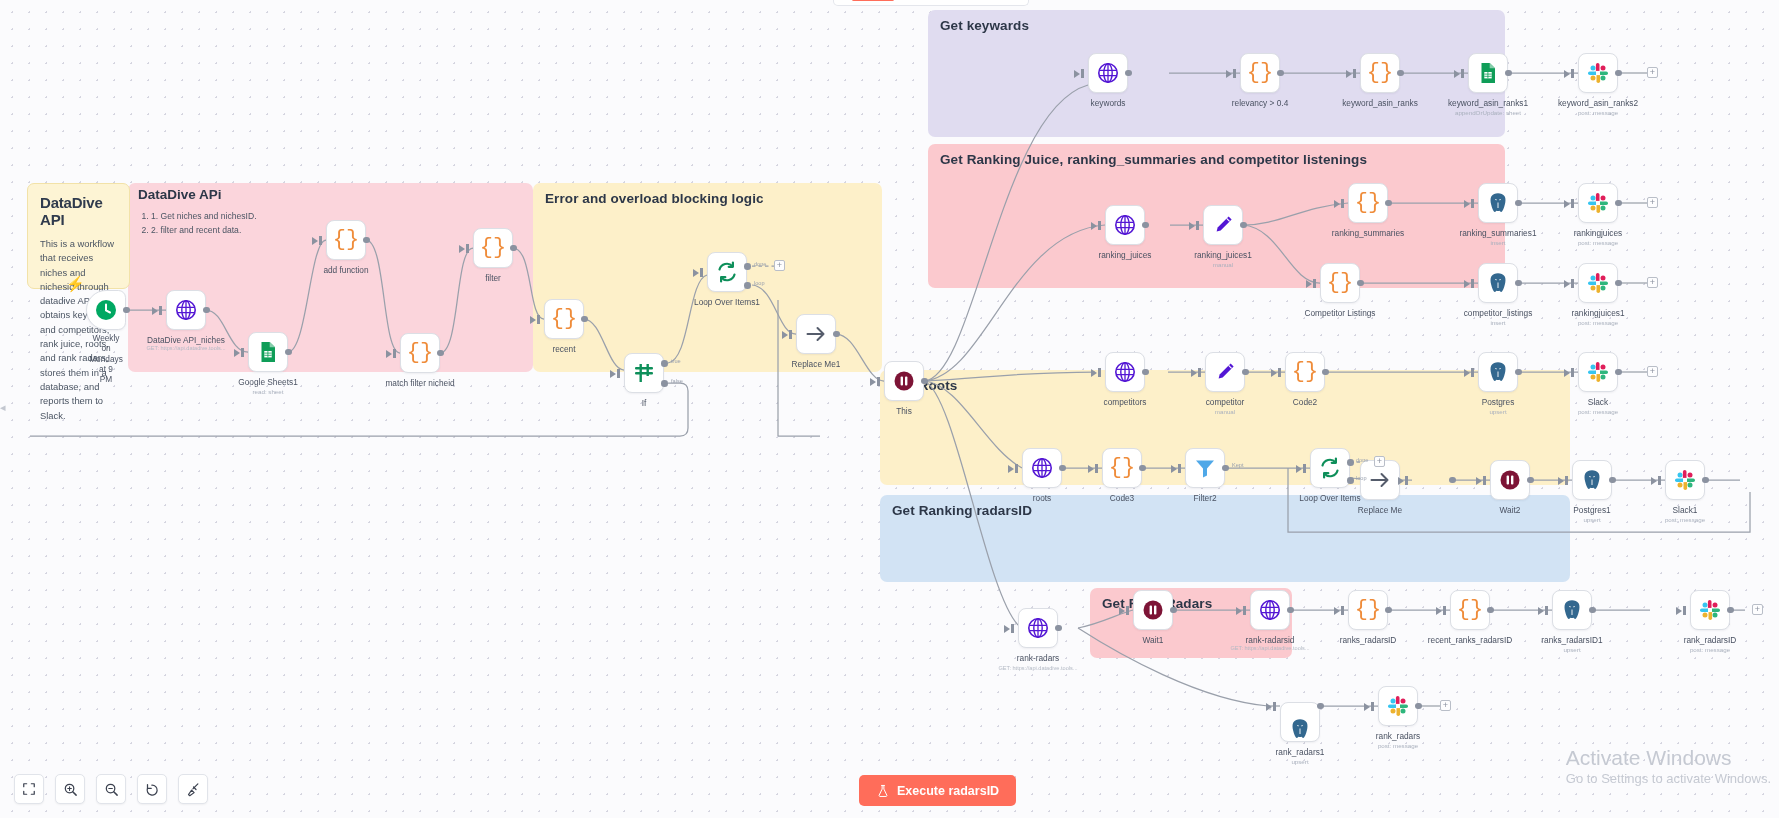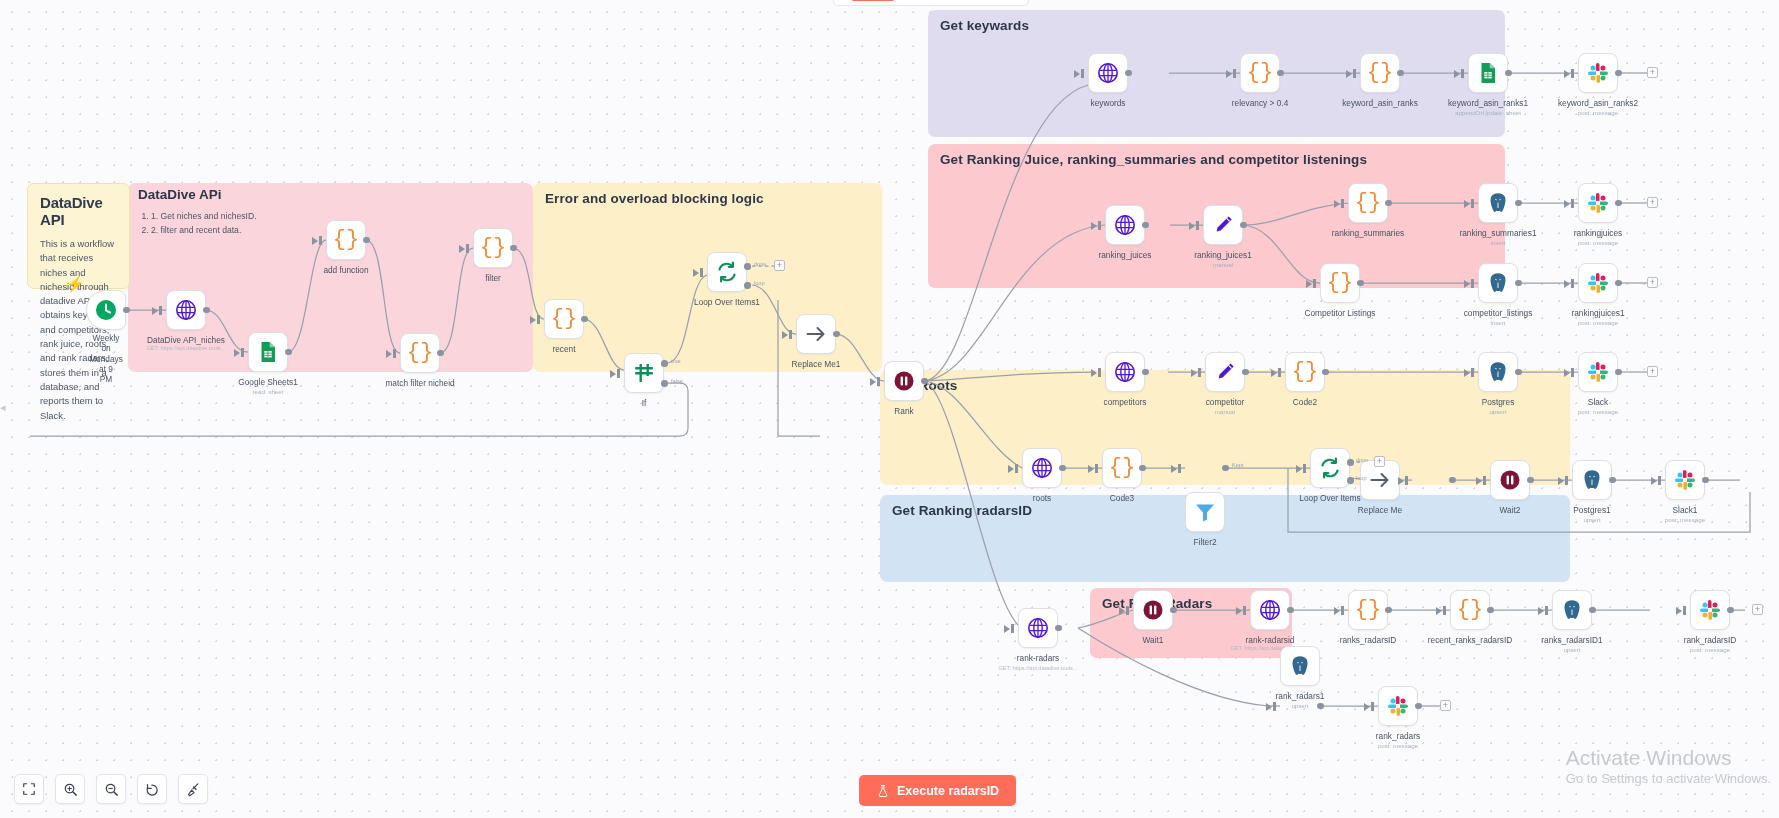--- a/index.html
+++ b/index.html
@@ -467,21 +467,21 @@
   <div class="inbar" style="left:789px;top:330px;"></div>
   <div class="inarrow" style="left:782px;top:330.5px;"></div>
   <div class="dot" style="left:833px;top:330.5px;"></div>
 
   <div class="node" style="left:884px;top:361px;">
     <svg class="ic" viewBox="0 0 24 24">
       <circle cx="12" cy="12" r="9.5" fill="#7d1436"></circle>
       <rect x="8.6" y="7.6" width="2.4" height="8.8" rx=".9" fill="#fff"></rect>
       <rect x="13" y="7.6" width="2.4" height="8.8" rx=".9" fill="#fff"></rect>
     </svg>
-    <span class="lbl">Rank</span>
+    <span class="lbl">This</span>
   </div>
   <div class="inbar" style="left:877px;top:377px;"></div>
   <div class="inarrow" style="left:870px;top:377.5px;"></div>
   <div class="dot" style="left:921px;top:377.5px;"></div>
 
   <div class="node" style="left:1088px;top:53px;">
     <svg class="ic" viewBox="0 0 24 24">
       <circle cx="12" cy="12" r="9.2" fill="none" stroke="#5316d4" stroke-width="1.6"></circle>
       <ellipse cx="12" cy="12" rx="4.2" ry="9.2" fill="none" stroke="#5316d4" stroke-width="1.4"></ellipse>
       <path d="M3 9.3h18M3 14.7h18M12 2.8v18.4" stroke="#5316d4" stroke-width="1.3"></path>
@@ -727,21 +727,21 @@
   <div class="dot" style="left:1059px;top:464.5px;"></div>
 
   <div class="node" style="left:1102px;top:448px;">
     <span class="ic-code">{}</span>
     <span class="lbl">Code3</span>
   </div>
   <div class="inbar" style="left:1095px;top:464px;"></div>
   <div class="inarrow" style="left:1088px;top:464.5px;"></div>
   <div class="dot" style="left:1139px;top:464.5px;"></div>
 
-  <div class="node" style="left:1185px;top:448px;margin-top:44px;">
+  <div class="node" style="left:1185px;top:448px;">
     <svg class="ic" viewBox="0 0 24 24">
       <path d="M3 4.5h18l-7 8v7l-4 2v-9z" fill="#4fa8e8"></path>
     </svg>
     <span class="lbl">Filter2</span>
   </div>
   <div class="inbar" style="left:1178px;top:464px;"></div>
   <div class="inarrow" style="left:1171px;top:464.5px;"></div>
   <div class="dot" style="left:1222px;top:464.5px;"></div>
   <div class="edgelabel" style="left:1232px;top:462px;">Kept</div>
 
@@ -894,21 +894,21 @@
       <rect x="10" y="9.9" width="4" height="4.2" fill="#fff"></rect>
     </svg>
     <span class="lbl">rank_radarsID</span>
     <span class="sub">post: message</span>
   </div>
   <div class="inbar" style="left:1683px;top:606px;"></div>
   <div class="inarrow" style="left:1676px;top:606.5px;"></div>
   <div class="dot" style="left:1727px;top:606.5px;"></div>
   <div class="plusbox" style="left:1752px;top:604px;">+</div>
 
-  <div class="node" style="left:1280px;top:646px;">
+  <div class="node" style="left:1280px;top:702px;align-items:flex-end;">
     <svg class="ic" viewBox="0 0 24 24">
       <path d="M18.6 5.2c-1.3-2-4-3-6.6-3-2.7 0-5.3 1-6.6 3-1.3 2-1 5.6-.2 8.6.7 2.9 2 6.5 3.4 7.1.7.3 1.3-.4 1.7-1.1.5.2 1.1.3 1.7.3s1.2-.1 1.7-.3c.4.7 1 1.4 1.7 1.1 1.4-.6 2.7-4.2 3.4-7.1.8-3 1.1-6.6-.2-8.6z" fill="#33688f"></path>
       <path d="M9.3 8.6c.6-.2 1.2 0 1.4.4M14.7 8.6c-.6-.2-1.2 0-1.4.4" stroke="#fff" stroke-width="1" fill="none"></path>
       <path d="M12 11.5v5.5" stroke="#fff" stroke-width=".9"></path>
     </svg>
     <span class="lbl">rank_radars1</span>
     <span class="sub">upsert</span>
   </div>
   <div class="inbar" style="left:1273px;top:702px;"></div>
   <div class="inarrow" style="left:1266px;top:702.5px;"></div>

